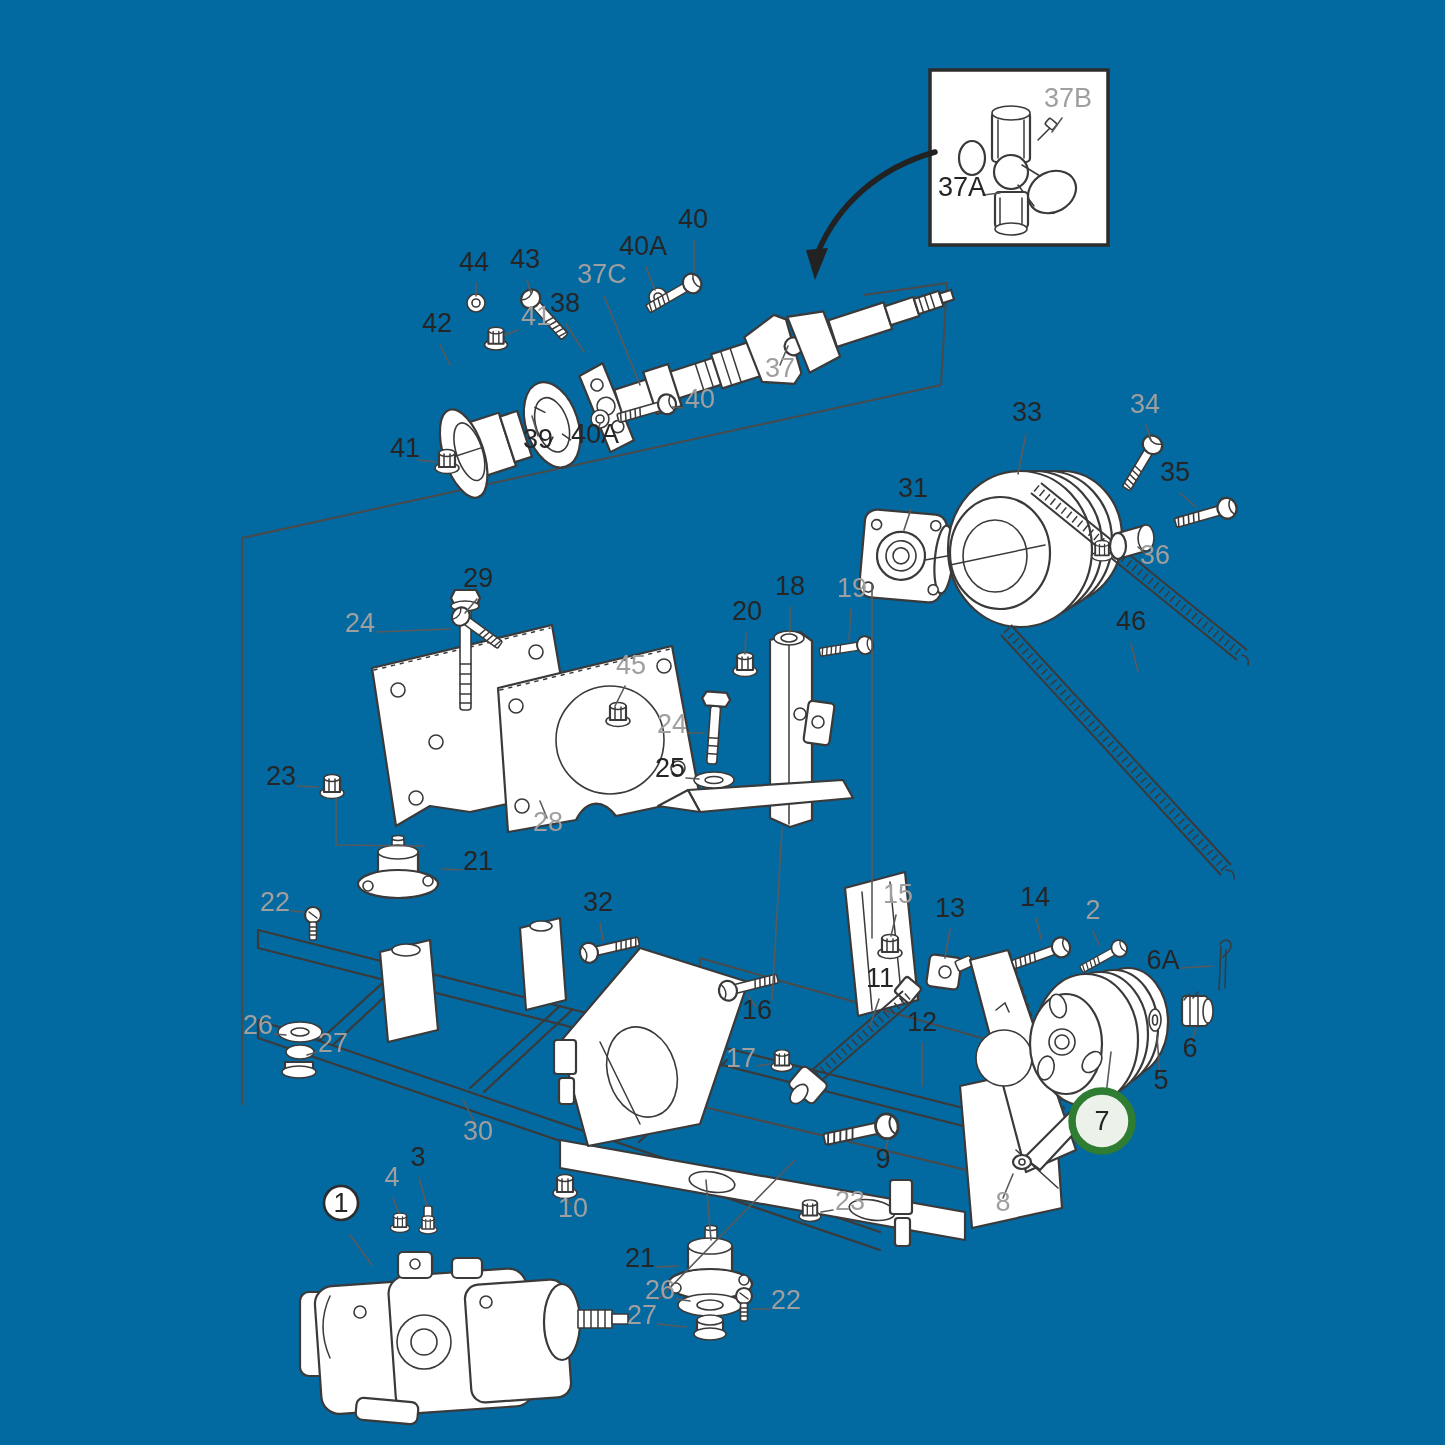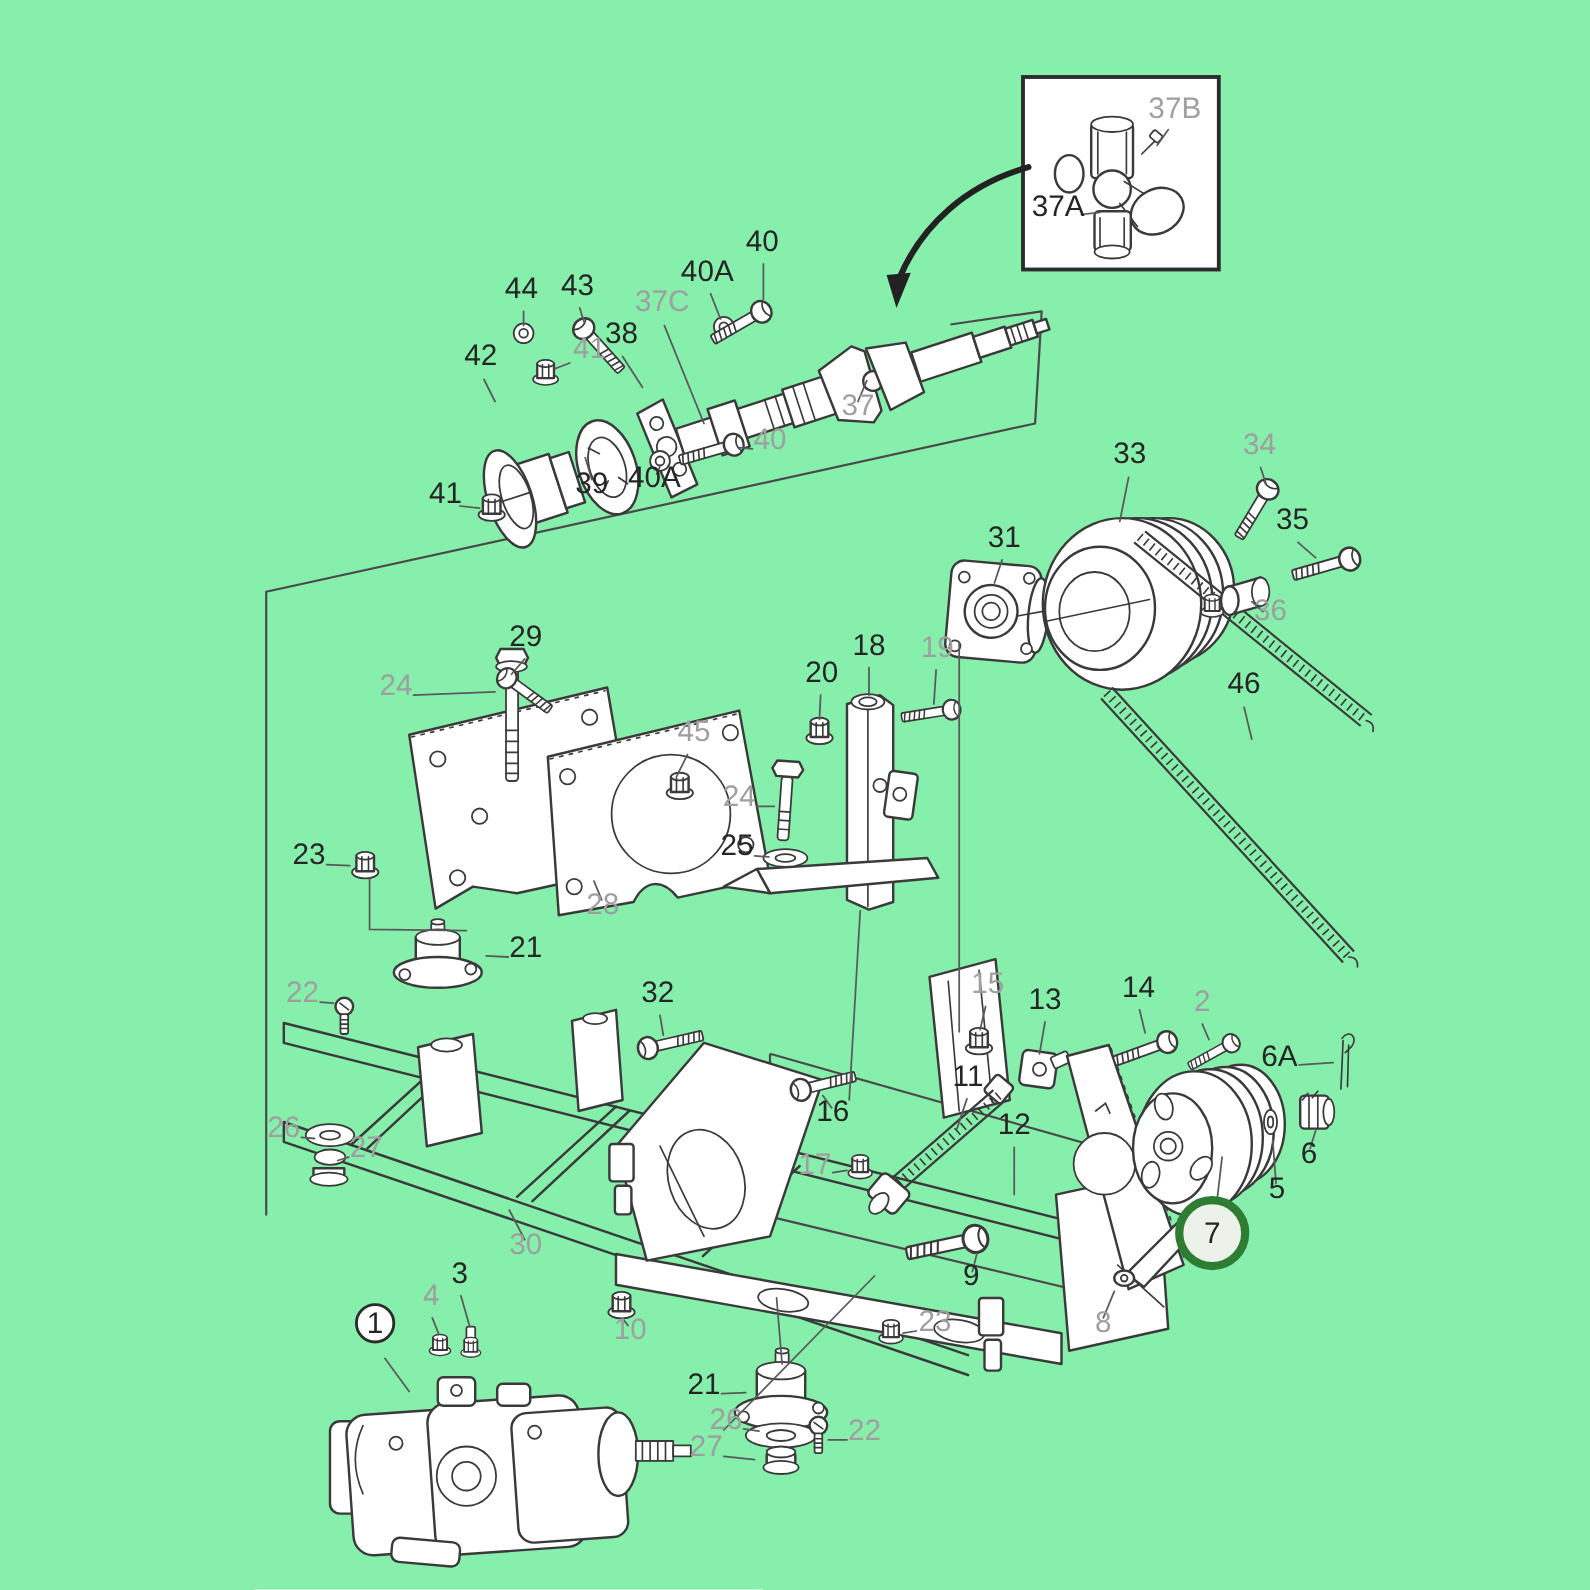--- a/index.html
+++ b/index.html
@@ -1,16 +1,16 @@
 <!DOCTYPE html>
 <html><head>
 <meta charset="utf-8">
 <style>
   html,body{margin:0;padding:0;background:#ffffff;}
-  #stage{position:relative;width:1445px;height:1445px;background:#86efac;overflow:hidden;
+  #stage{position:relative;width:1445px;height:1445px;background:#0369a1;overflow:hidden;
          font-family:"Liberation Sans", sans-serif;}
   svg{position:absolute;left:0;top:0;}
   .ln{fill:none;stroke:#3a3a3a;stroke-width:2.2;stroke-linecap:round;stroke-linejoin:round;}
   .wh{fill:#ffffff;stroke:#3a3a3a;stroke-width:2.2;stroke-linecap:round;stroke-linejoin:round;}
   .whl{fill:#ffffff;stroke:#3a3a3a;stroke-width:1.6;stroke-linecap:round;stroke-linejoin:round;}
   .det{fill:none;stroke:#3a3a3a;stroke-width:1.5;stroke-linecap:round;}
   .leader{fill:none;stroke:#5a5a5a;stroke-width:1.6;stroke-linecap:round;}
   .panel{fill:none;stroke:#4a4a4a;stroke-width:2;stroke-linejoin:round;}
   .belt{fill:none;stroke:#3a3a3a;stroke-width:2;}
   .beltrib{fill:none;stroke:#3a3a3a;stroke-width:8;stroke-dasharray:1.5 5.5;}

